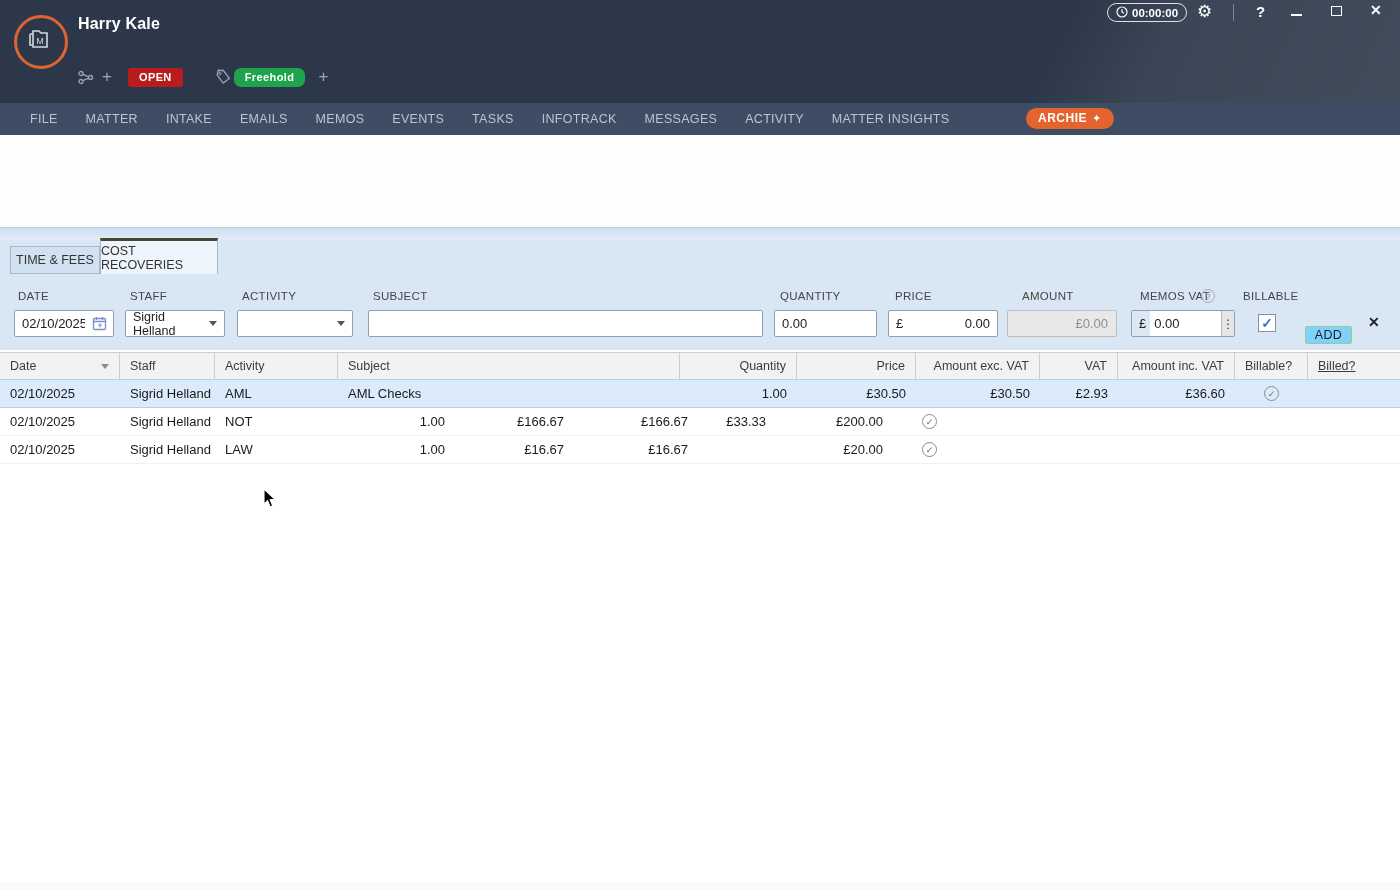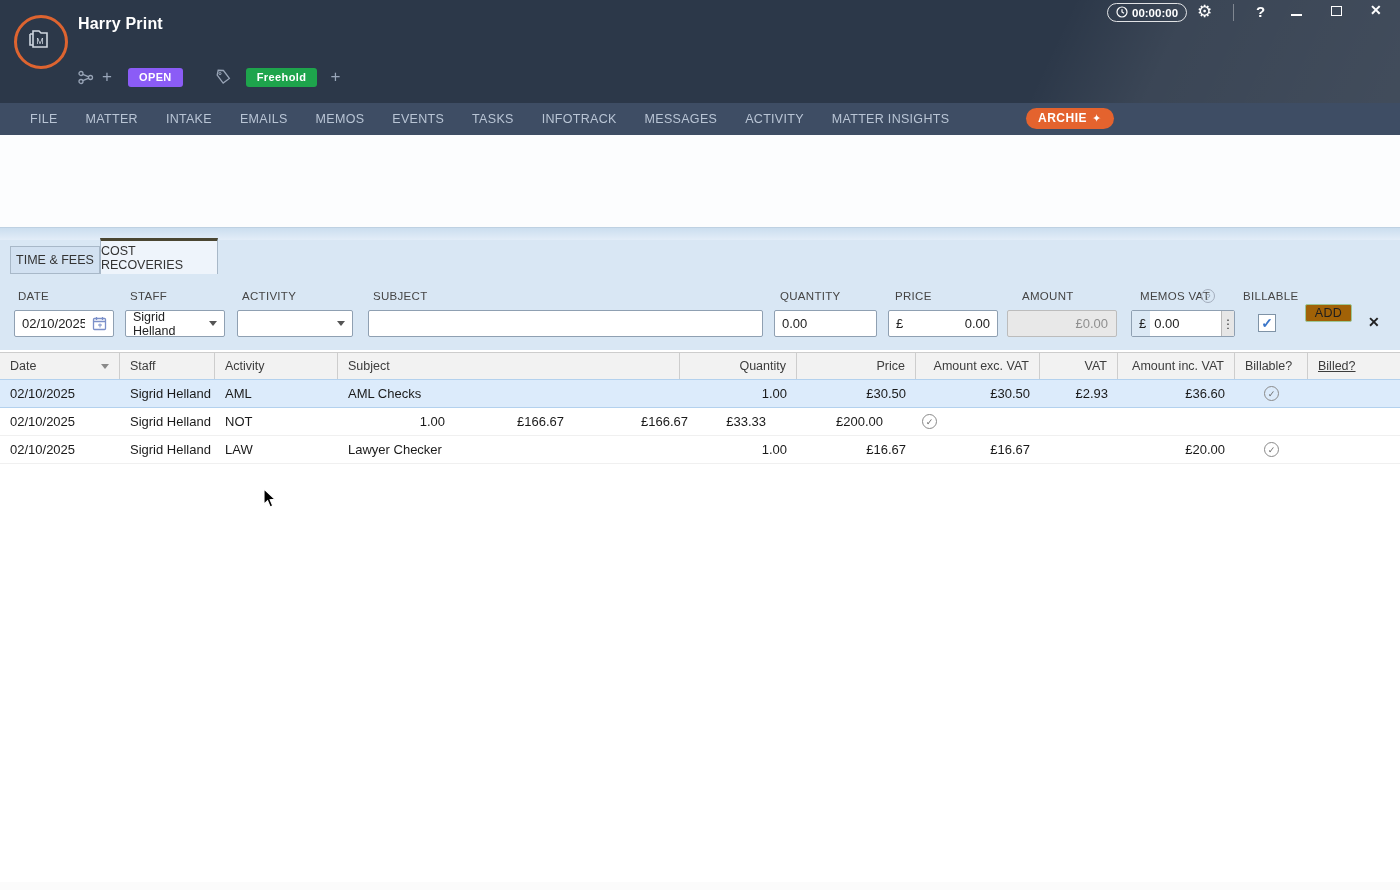--- a/index.html
+++ b/index.html
@@ -12,21 +12,21 @@
       background:linear-gradient(115deg, rgba(255,255,255,0) 20%, rgba(255,255,255,0.07) 45%, rgba(255,255,255,0.10) 100%); }
   .avatar { position:absolute; left:14px; top:15px; width:54px; height:54px; border-radius:50%; border:3px solid #de6430;
       display:flex; align-items:center; justify-content:center; }
   .client-name { position:absolute; left:78px; top:15px; color:#fff; font-size:16px; font-weight:bold; letter-spacing:.2px; }
   .matter-desc { position:absolute; left:78px; top:40px; color:#e9eef5; font-size:13.5px; }
   .badge-row { position:absolute; left:78px; top:67px; height:20px; display:flex; align-items:center; }
   .mini-icon { color:#98a4b6; display:inline-flex; align-items:center; }
   .plus-glyph { color:#9aa7ba; font-size:17px; font-weight:400; line-height:18px; }
   .badge { display:inline-block; color:#fff; font-size:11px; font-weight:bold; letter-spacing:.4px;
       padding:3px 11px 4px; border-radius:3px; }
-  .badge.open { background:#8b5cf6; }
+  .badge.open { background:#b91c1c; }
   .badge.freehold { background:#1ea44c; }
 
   .timer-box { position:absolute; left:1107px; top:3px; height:19px; border:1px solid rgba(255,255,255,.85); border-radius:10px;
       display:flex; align-items:center; gap:4px; padding:0 8px; color:#fff; font-size:11.5px; font-weight:bold; }
   .tb-icon { position:absolute; top:3px; color:#fff; cursor:default; }
   .gear { left:1197px; font-size:17px; line-height:18px; }
   .tb-divider { position:absolute; left:1233px; top:4px; width:1px; height:17px; background:rgba(255,255,255,.35); }
   .help { left:1256px; font-size:15px; font-weight:bold; }
   .win-min { position:absolute; left:1291px; top:14px; width:11px; height:2px; background:#fff; }
   .win-max { position:absolute; left:1331px; top:6px; width:11px; height:10px; border:1.5px solid #fff; }
@@ -66,21 +66,21 @@
   .fld .caret { width:0; height:0; border-left:4px solid transparent; border-right:4px solid transparent; border-top:5px solid #555; margin-right:7px; }
   .fld .prefix { padding:0 4px 0 7px; color:#222; }
   .fld.disabled { background:#e8e8e8; border-color:#bcbcbc; }
   .fld.disabled .val { width:100%; text-align:right; padding-right:8px; color:#8f8f8f; }
   .vat-dots { margin-left:auto; width:15px; height:100%; background:#e6e6e6; border-left:1px solid #b9b9b9;
       display:flex; align-items:center; justify-content:center; font-size:12px; color:#333; }
   .help-circ { position:absolute; left:1201px; top:289px; width:14px; height:14px; border:1px solid #a3adbc; border-radius:50%;
       color:#93a0b0; font-size:9.5px; display:flex; align-items:center; justify-content:center; }
   .checkbox { position:absolute; left:1258px; top:314px; width:18px; height:18px; background:#fff; border:1px solid #7f93a6;
       display:flex; align-items:center; justify-content:center; color:#3b76c9; font-size:14px; font-weight:bold; }
-  .add-btn { position:absolute; left:1305px; top:304px; width:47px; height:18px; background:#a16207; border:1px solid #9cc796;
+  .add-btn { position:absolute; left:1305px; top:326px; width:47px; height:18px; background:#7dd3fc; border:1px solid #9cc796;
       border-radius:2px; font-size:12.5px; color:#1e1e1e; display:flex; align-items:center; justify-content:center; letter-spacing:.3px; }
   .form-close { position:absolute; left:1368px; top:314px; font-size:14px; font-weight:bold; color:#222; }
 
   
   .grid { position:absolute; left:0; top:352px; width:1400px; }
   .grid-header { display:flex; height:28px; background:#f2f2f2; border-top:1px solid #cdcdcd; border-bottom:1px solid #cdcdcd; }
   .gh-cell { display:flex; align-items:center; font-size:12.5px; color:#3c3c3c; border-right:1px solid #cdcdcd; padding:0 10px; }
   .gh-cell:last-child { border-right:none; }
   .gh-cell.r { justify-content:flex-end; }
   .sort-arrow { margin-left:auto; width:0; height:0; border-left:4px solid transparent; border-right:4px solid transparent; border-top:5px solid #8a8a8a; }
@@ -110,40 +110,40 @@
     <div class="avatar">
       <span>
         <svg width="30" height="30" viewBox="0 0 30 30" fill="none">
           <path d="M7 6 h6 l2 2 h6 v14 h-14 z" stroke="#cfd6e0" stroke-width="1.6" fill="none"></path>
           <path d="M4 9 h3 M4 9 v11 h3" stroke="#cfd6e0" stroke-width="1.6" fill="none"></path>
           <text x="14" y="18.5" font-size="9" fill="#cfd6e0" text-anchor="middle" font-family="Liberation Sans, sans-serif">M</text>
         </svg>
       </span>
     </div>
 
-    <div class="client-name">Harry Print</div>
+    <div class="client-name">Harry Kale</div>
 
     <div class="badge-row">
       <span class="mini-icon">
         <svg width="16" height="15" viewBox="0 0 16 15">
           <circle cx="3" cy="3.5" r="2" fill="none" stroke="#98a4b6" stroke-width="1.3"></circle>
           <circle cx="3" cy="11.5" r="2" fill="none" stroke="#98a4b6" stroke-width="1.3"></circle>
           <circle cx="12.5" cy="7.5" r="2" fill="none" stroke="#98a4b6" stroke-width="1.3"></circle>
           <path d="M4.8 4.4 L10.8 6.8 M4.8 10.6 L10.8 8.2" stroke="#98a4b6" stroke-width="1.3"></path>
         </svg>
       </span>
       <span class="plus-glyph" style="margin-left:8px;">+</span>
       <span class="badge open" style="margin-left:16px;">OPEN</span>
       <span class="mini-icon" style="margin-left:32px;">
         <svg width="17" height="16" viewBox="0 0 17 16">
           <path d="M7.5 1.5 L14.5 8.5 L9 14 L2 7 L2.3 2 Z" fill="none" stroke="#98a4b6" stroke-width="1.3" transform="rotate(8 8 8)"></path>
           <circle cx="5" cy="4.6" r="1.1" fill="none" stroke="#98a4b6" stroke-width="1"></circle>
         </svg>
       </span>
-      <span class="badge freehold" style="margin-left:14px;">Freehold</span>
+      <span class="badge freehold" style="margin-left:2px;border-radius:7px;">Freehold</span>
       <span class="plus-glyph" style="margin-left:13px;">+</span>
     </div>
 
     <div class="timer-box">
       <span>
         <svg width="12" height="12" viewBox="0 0 12 12">
           <circle cx="6" cy="6" r="5" fill="none" stroke="#fff" stroke-width="1.2"></circle>
           <path d="M6 3.2 V6 L8 7.2" fill="none" stroke="#fff" stroke-width="1.2"></path>
         </svg>
       </span>
@@ -371,21 +371,20 @@
           <div class="gr-cell r" style="width: 117px;">£200.00</div>
           <div class="gr-cell c" style="width: 73px;">
             <span class="circle-check">✓</span>
           </div>
           <div class="gr-cell" style="width: 92px;"></div>
         </div>
         <div class="grid-row">
           <div class="gr-cell" style="width: 120px;">02/10/2025</div>
           <div class="gr-cell" style="width: 95px;">Sigrid Helland</div>
           <div class="gr-cell" style="width: 123px;">LAW</div>
-          <div class="gr-cell" style="width: 342px;">Lawyer Checker</div>
           <div class="gr-cell r" style="width: 117px;">1.00</div>
           <div class="gr-cell r" style="width: 119px;">£16.67</div>
           <div class="gr-cell r" style="width: 124px;">£16.67</div>
           <div class="gr-cell r" style="width: 78px; margin-top: 39px;">£3.33</div>
           <div class="gr-cell r" style="width: 117px;">£20.00</div>
           <div class="gr-cell c" style="width: 73px;">
             <span class="circle-check">✓</span>
           </div>
           <div class="gr-cell" style="width: 92px;"></div>
         </div>

